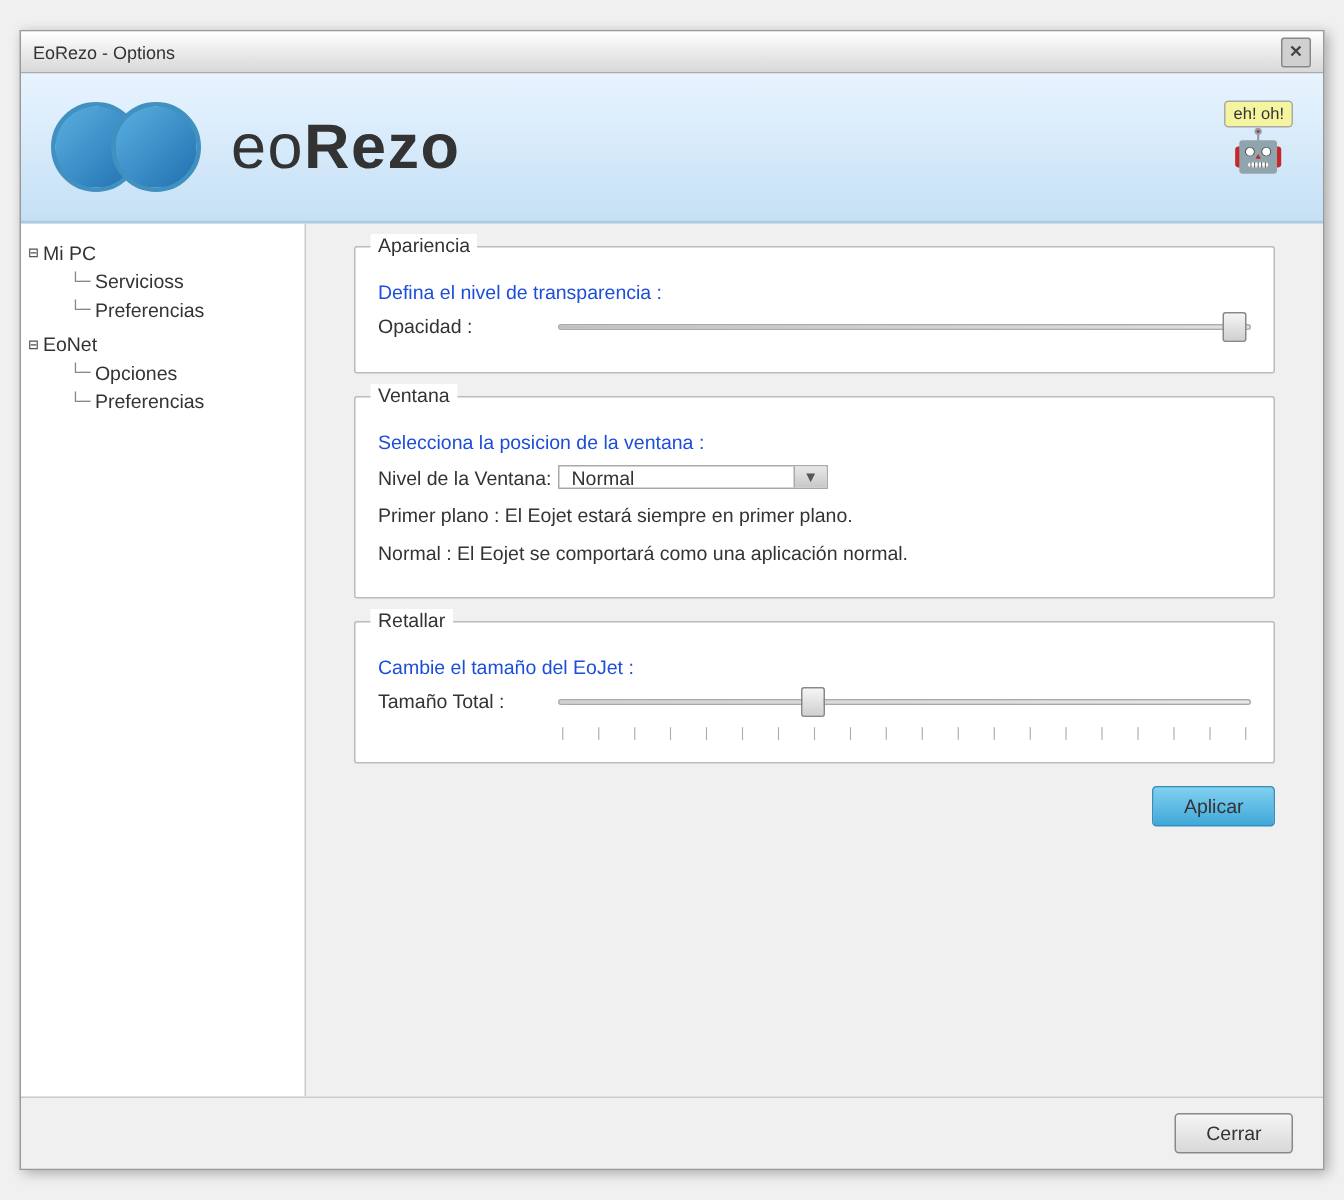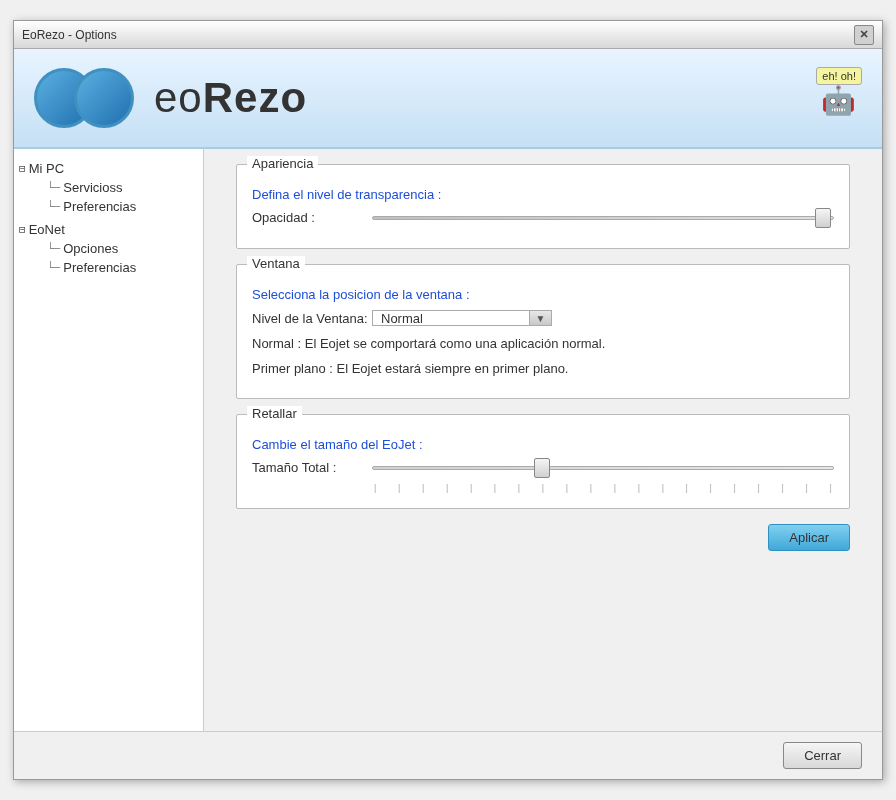--- a/index.html
+++ b/index.html
@@ -390,22 +390,22 @@
         </div>
 
         <div class="field-row-inline">
           <span class="field-label">Nivel de la Ventana:</span>
           <div class="dropdown">
             <span class="dropdown-value">Normal</span>
             <div class="dropdown-arrow">▼</div>
           </div>
         </div>
 
+        <div class="info-text">Primer plano : El Eojet estará siempre en primer plano.</div>
         <div class="info-text">Normal : El Eojet se comportará como una aplicación normal.</div>
-        <div class="info-text">Primer plano : El Eojet estará siempre en primer plano.</div>
       </div>
 
       <div class="section-box">
         <span class="section-title">Retallar</span>
 
         <div class="field-row" style="margin-top:10px;">
           <span>Cambie el tamaño del EoJet :</span>
         </div>
 
         <div class="field-row-inline">

